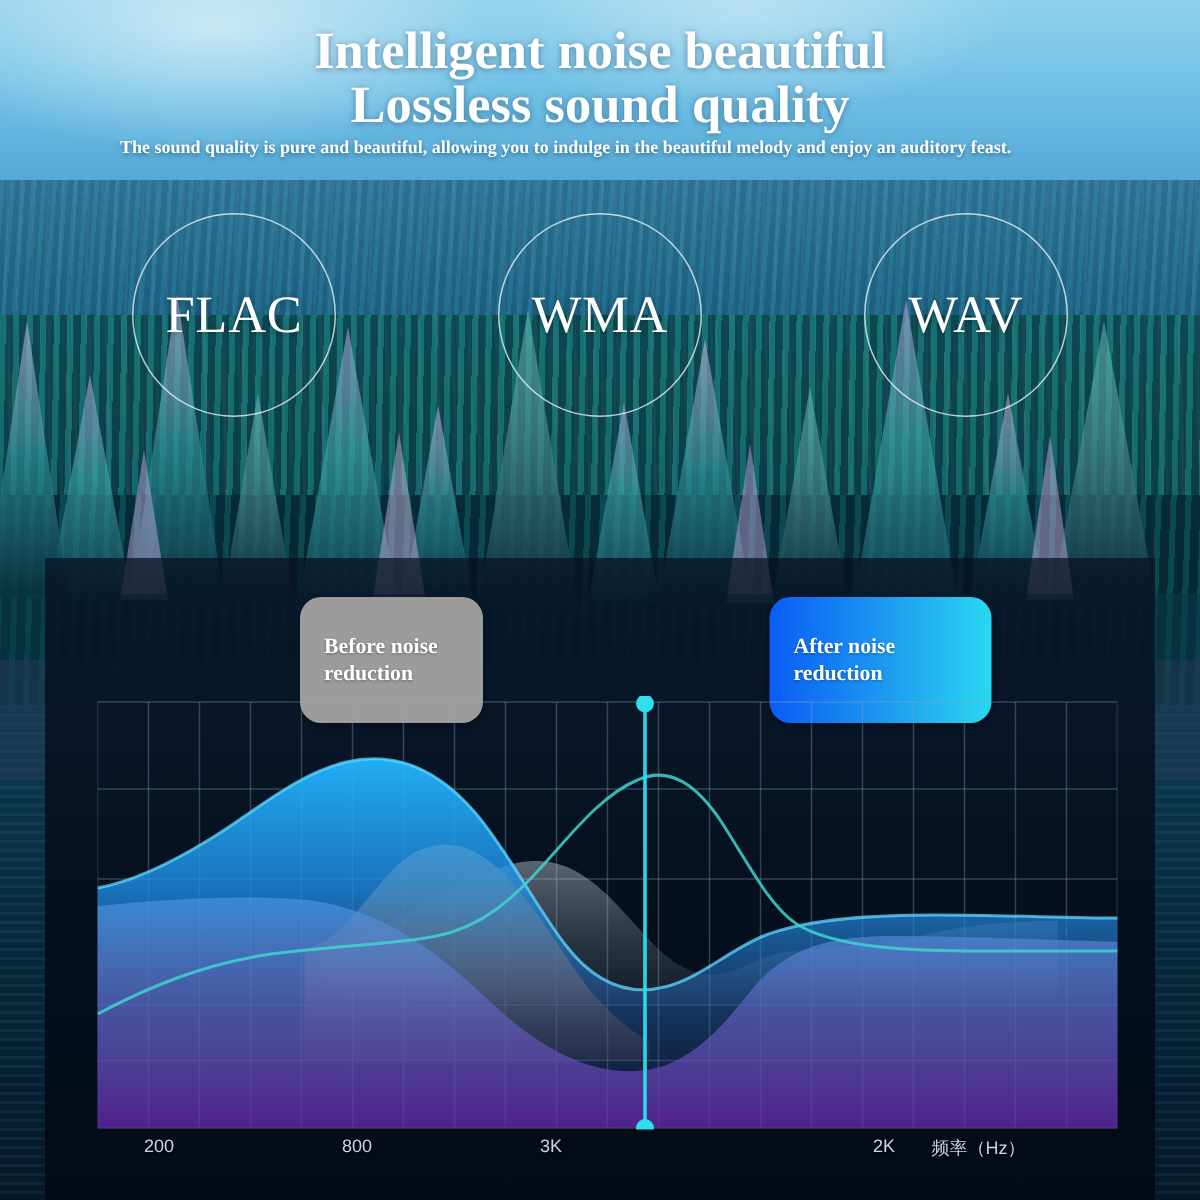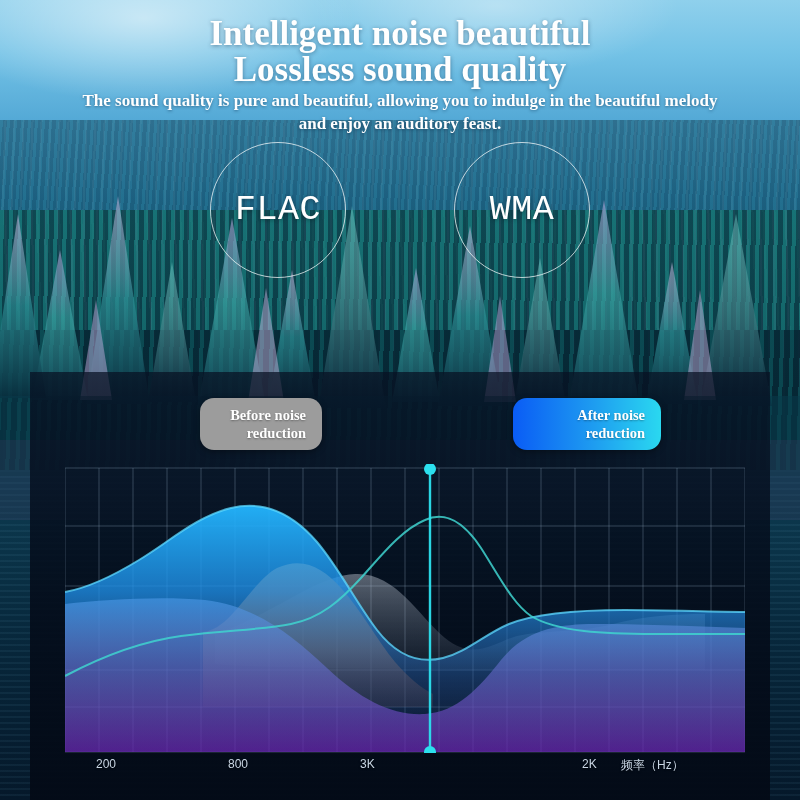--- a/index.html
+++ b/index.html
@@ -67,47 +67,47 @@
   
   .headline {
     position: absolute; left: 0; top: 16px; width: 800px;
     text-align: center; color: #ffffff;
     font-size: 35px; line-height: 1.04; font-weight: 700;
     text-shadow: 0 1px 4px rgba(10,40,70,.45);
   }
   .headline .l2 { display: block; }
   .subhead {
     position: absolute; left: 0; top: 90px; width: 800px;
-    text-align: center; color: #ffffff;
-    font-size: 17px; line-height: 1.35; font-weight: 700;
+    text-align: left; color: #ffffff;
+    font-size: 12px; line-height: 1.35; font-weight: 700;
     text-shadow: 0 1px 3px rgba(10,40,70,.5);
     padding: 0 80px;
   }
 
   
   .formats {
     position: absolute; left: 0; top: 142px; width: 800px; height: 140px;
     display: flex; justify-content: center; gap: 108px;
   }
   .fmt-circle {
     width: 136px; height: 136px; border-radius: 50%;
     border: 1.5px solid rgba(255,255,255,.72);
     display: flex; align-items: center; justify-content: center;
-    color: #ffffff; font-family: Liberation Mono, monospace;
+    color: #ffffff; font-family: Liberation Serif, serif;
     font-size: 35px; letter-spacing: .5px;
     text-shadow: 0 1px 4px rgba(0,0,0,.35);
   }
 
   
   .badge {
     position: absolute;
     border-radius: 14px;
-    color: #ffffff; text-align: right;
+    color: #ffffff; text-align: left;
     font-size: 14.5px; font-weight: 700; line-height: 1.25;
-    padding: 8px 16px;
+    padding: 24px 16px;
     box-shadow: 0 2px 6px rgba(0,0,0,.35);
     text-shadow: 0 1px 2px rgba(0,0,0,.35);
   }
   .badge-before {
     left: 200px; top: 398px; width: 122px;
     background: #9c9c9c;
   }
   .badge-after {
     left: 513px; top: 398px; width: 148px;
     background: linear-gradient(90deg,#0a5cf5 0%, #1e9df0 55%, #2ad8f0 100%);
@@ -191,20 +191,23 @@
     <span class="l2">Lossless sound quality</span>
   </h1>
   <p class="subhead">The sound quality is pure and beautiful, allowing you to indulge in the beautiful melody and enjoy an auditory feast.</p>
 
   <div class="formats">
     <div class="fmt-circle">
       <span>FLAC</span>
     </div>
     <div class="fmt-circle">
       <span>WMA</span>
+    </div>
+    <div class="fmt-circle">
+      <span>WAV</span>
     </div>
   </div>
 
   <div class="badge badge-before">Before noise reduction</div>
   <div class="badge badge-after">After noise reduction</div>
 
   <div class="graph">
     <svg width="680" height="289" viewBox="0 0 680 289">
       <defs>
         <linearGradient id="gBlue" x1="0" y1="0" x2="0" y2="1">

